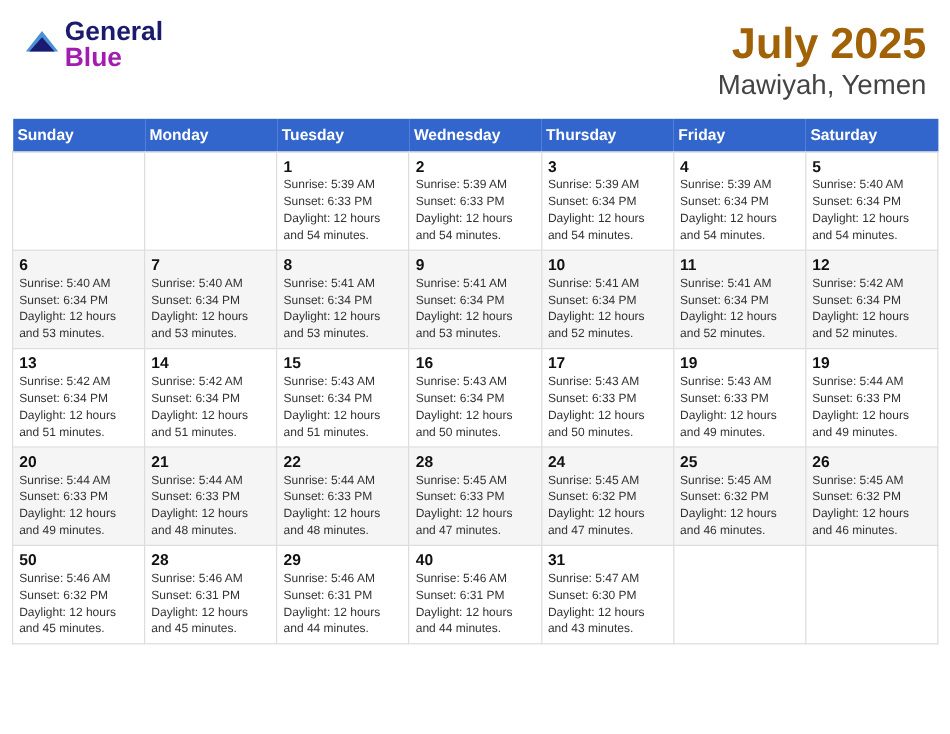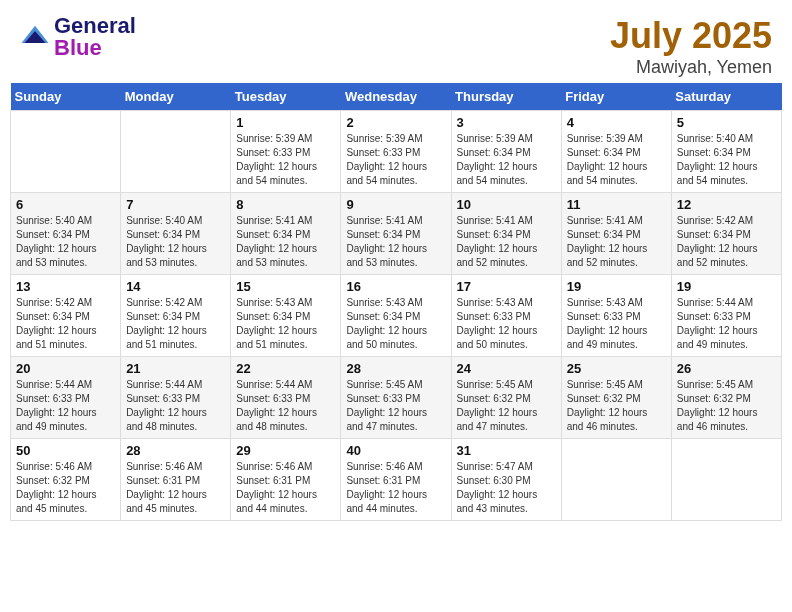--- a/index.html
+++ b/index.html
@@ -7,20 +7,21 @@
       font-family: Arial, sans-serif;
       background: #fff;
       width: 792px;
       min-height: 612px;
       padding: 10px;
     }
     .header {
       display: flex;
       justify-content: space-between;
       align-items: flex-start;
+      margin-bottom: 10px;
       padding: 5px 10px;
     }
     .logo {
       display: flex;
       align-items: center;
     }
     .logo-text {
       font-size: 22px;
       font-weight: bold;
       color: #1a1a6e;
@@ -36,21 +37,21 @@
     }
     .title-block {
       text-align: right;
     }
     .month-title {
       font-size: 36px;
       font-weight: bold;
       color: #a16207;
     }
     .location-title {
-      font-size: 18px;
+      font-size: 23px;
       color: #444;
     }
     table {
       width: 100%;
       border-collapse: collapse;
       font-size: 11px;
       border-radius: 13px;
     }
     thead th {
       background-color: #3366cc;

